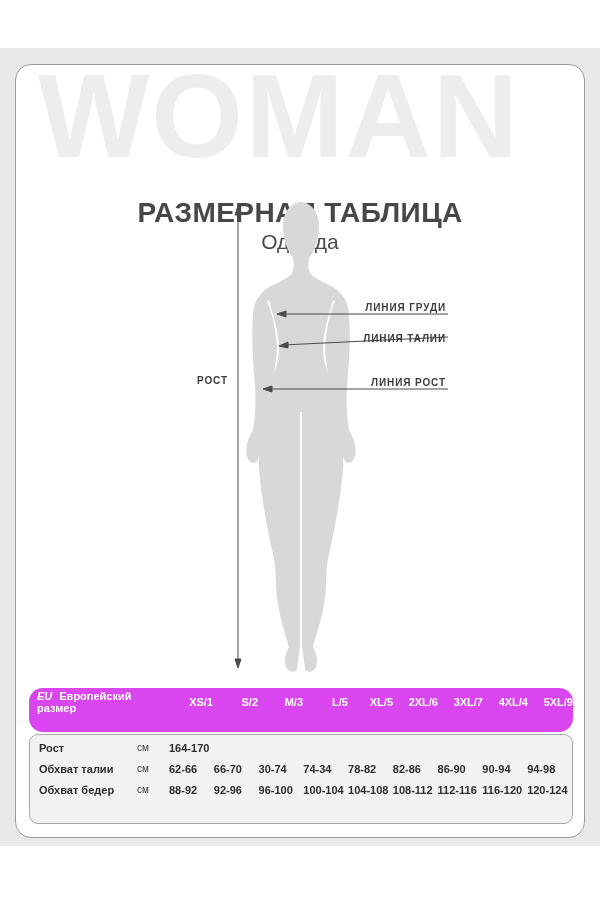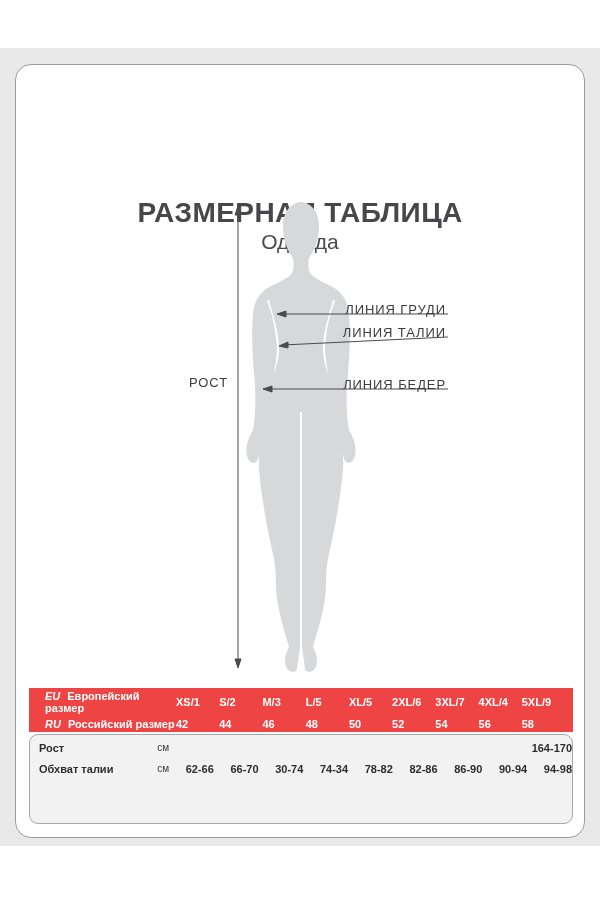--- a/index.html
+++ b/index.html
@@ -9,50 +9,51 @@
   .card{position:absolute;left:15px;top:64px;width:570px;height:774px;background:#ffffff;
         border:1px solid #9b9b9b;border-radius:16px;overflow:hidden;box-sizing:border-box;}
   .watermark{position:absolute;top:-8px;left:22px;font-size:118px;font-weight:bold;
              color:#ededee;letter-spacing:2px;white-space:nowrap;line-height:1;}
   .title{position:absolute;top:132px;left:0;width:100%;text-align:center;
          font-size:28px;font-weight:bold;color:#47474a;letter-spacing:0.4px;}
   .subtitle{position:absolute;top:165px;left:0;width:100%;text-align:center;
             font-size:21px;color:#4a4a4d;}
   .figure-svg{position:absolute;left:135px;top:131px;width:300px;height:485px;}
   .lines-svg{position:absolute;left:0;top:0;width:570px;height:774px;pointer-events:none;}
-  .mlabel{position:absolute;font-size:13px;font-weight:normal;color:#3c3c3e;
+  .mlabel{position:absolute;font-size:10px;font-weight:bold;color:#3c3c3e;
           letter-spacing:0.9px;white-space:nowrap;}
   .lbl-bust{top:237px;right:138px;}
-  .lbl-waist{top:260px;right:138px;text-align:right;}
+  .lbl-waist{top:268px;right:138px;text-align:right;}
   .lbl-hip{top:312px;right:138px;}
   .lbl-height{top:310px;left:120px;width:92px;text-align:right;}
   
   .size-header{position:absolute;left:13px;top:623px;width:544px;height:44px;
-               background:#ef4444;border-radius:0;box-sizing:border-box;padding:2px 8px;}
+               background:#d946ef;border-radius:14px;box-sizing:border-box;padding:2px 0;}
   .size-body{position:absolute;left:13px;top:669px;width:544px;height:90px;
              background:#f2f2f3;border:1px solid #a8a8a8;border-radius:9px;
              box-sizing:border-box;padding:2px 0;}
   table{width:100%;border-collapse:collapse;table-layout:fixed;}
   td{padding:0;vertical-align:middle;}
   .c-label{width:107px;}
   .c-unit{width:32px;}
-  .size-header td{height:20px;color:#ffffff;font-size:11px;font-weight:bold;text-align:left;}
+  .size-header td{height:20px;color:#ffffff;font-size:11px;font-weight:bold;text-align:right;}
   .size-header td.hl{text-align:left;padding-left:8px;}
   .pfx{font-style:italic;margin-right:7px;}
-  .size-body td{height:21px;font-size:11px;font-weight:bold;color:#2d2d2f;text-align:right;}
+  .size-body td{height:21px;font-size:11px;font-weight:bold;color:#2d2d2f;text-align:left;}
   .size-body td.bl{text-align:left;padding-left:9px;}
   .size-body td.bu{font-weight:normal;font-size:10px;color:#3a3a3c;}
 </style>
 </head>
 <body>
 
 <div class="gray-band"></div>
 
 <div class="card">
 
+  <div class="watermark">WOMAN</div>
   <div class="title">РАЗМЕРНАЯ ТАБЛИЦА</div>
   <div class="subtitle">Одежда</div>
 
   <svg class="figure-svg" viewBox="0 0 300 485">
     <g fill="#d7d8da">
       <path id="halfbody" d="M149,6
         C160,6 168,16 168,30 C168,43 164,54 158,62
         C157,68 157,73 159,77 C163,83 175,87 185,93
         C194,100 197,108 198,118 C200,142 198,166 196,190
         C195,208 196,222 198,234 C203,242 206,252 204,260
@@ -82,21 +83,21 @@
       <line x1="267" y1="280" x2="432" y2="272"></line>
       <polygon points="263,281 272,277 272,283"></polygon>
       <line x1="251" y1="324" x2="432" y2="324"></line>
       <polygon points="247,324 256,321 256,327"></polygon>
     </g>
   </svg>
 
   <div class="mlabel lbl-height">РОСТ</div>
   <div class="mlabel lbl-bust">ЛИНИЯ ГРУДИ</div>
   <div class="mlabel lbl-waist">ЛИНИЯ ТАЛИИ</div>
-  <div class="mlabel lbl-hip">ЛИНИЯ БЕДЕР</div>
+  <div class="mlabel lbl-hip">ЛИНИЯ РОСТ</div>
 
   <div class="size-header">
     <table>
       <colgroup>
           <col class="c-label">
           <col class="c-unit">
         <col>
           <col>
           <col>
           <col>
@@ -113,34 +114,20 @@
         </td>
         <td>XS/1</td>
         <td>S/2</td>
         <td>M/3</td>
         <td>L/5</td>
         <td>XL/5</td>
         <td>2XL/6</td>
         <td>3XL/7</td>
         <td>4XL/4</td>
         <td>5XL/9</td>
-      </tr>
-      <tr>
-        <td class="hl" colspan="2">
-          <span class="pfx">RU</span><span>Российский размер</span>
-        </td>
-        <td>42</td>
-        <td>44</td>
-        <td>46</td>
-        <td>48</td>
-        <td>50</td>
-        <td>52</td>
-        <td>54</td>
-        <td>56</td>
-        <td>58</td>
       </tr>
     </tbody>
       </table>
   </div>
 
   <div class="size-body">
     <table>
       <colgroup>
           <col class="c-label">
           <col class="c-unit">
@@ -166,17 +153,30 @@
         <td>62-66</td>
         <td>66-70</td>
         <td>30-74</td>
         <td>74-34</td>
         <td>78-82</td>
         <td>82-86</td>
         <td>86-90</td>
         <td>90-94</td>
         <td>94-98</td>
       </tr>
+      <tr>
+        <td class="bl">Обхват бедер</td>
+        <td class="bu">см</td>
+        <td>88-92</td>
+        <td>92-96</td>
+        <td>96-100</td>
+        <td>100-104</td>
+        <td>104-108</td>
+        <td>108-112</td>
+        <td>112-116</td>
+        <td>116-120</td>
+        <td>120-124</td>
+      </tr>
     </tbody>
       </table>
   </div>
 
 </div>
 
 </body></html>

